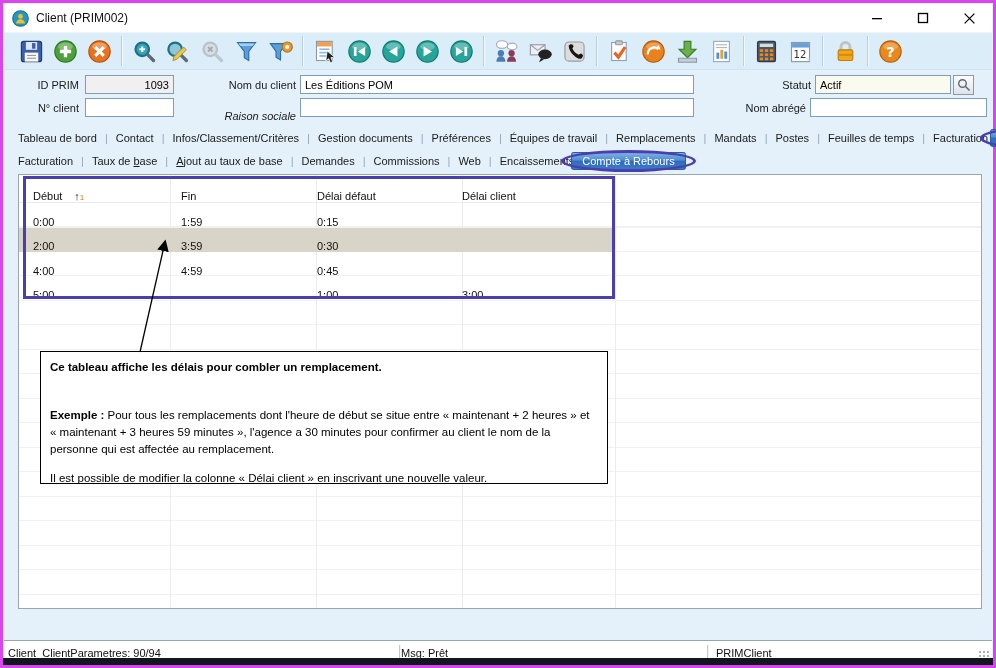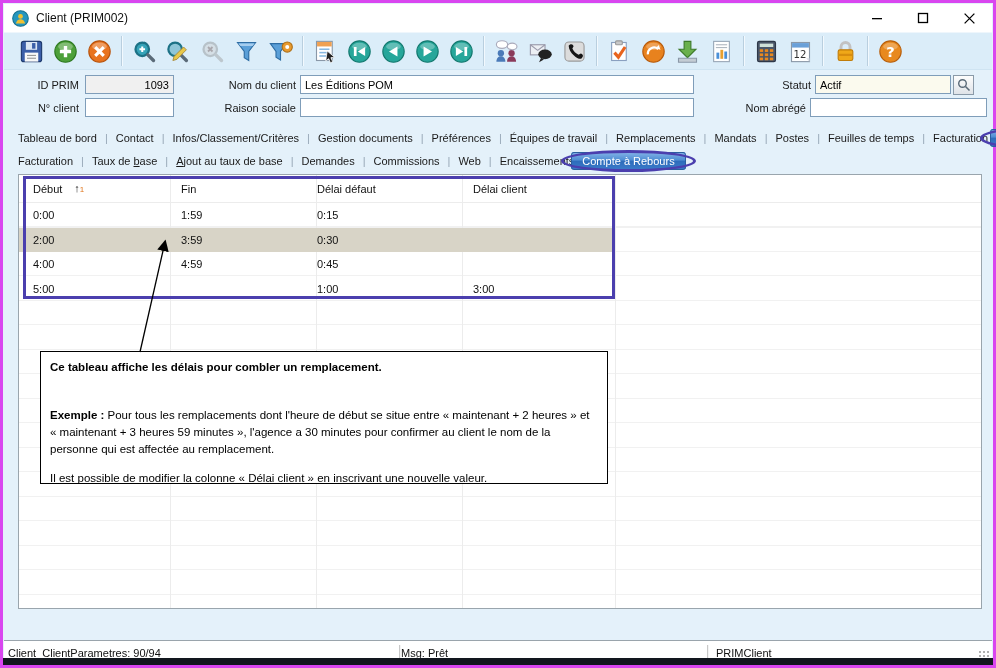--- a/index.html
+++ b/index.html
@@ -38,25 +38,25 @@
   .tab.selected { background:linear-gradient(180deg,#7fb0e6 0%,#4e8cd2 45%,#2d6cbb 50%,#3a7ac8 100%); color:#fff; border:1px solid #2a5f9e; border-radius:3px; padding:2px 10px; }
   .ellipse { position:absolute; left:-10px; right:-10px; top:-5px; bottom:-5px; border:3px solid #4b3fae; border-radius:50%; pointer-events:none; }
 
   
   .panel { position:absolute; left:15px; top:171px; width:964px; height:435px; background:#fff; border:1px solid #9aa5ad; }
   .rowlines { position:absolute; left:0; right:0; top:28px; bottom:0; background:repeating-linear-gradient(180deg, transparent 0px, transparent 23.5px, #f1f1f1 23.5px, #f1f1f1 24.5px); }
   .colline { position:absolute; top:0; bottom:0; width:1px; background:#ececec; }
   .ghead { position:absolute; left:0; right:0; top:0; height:28px; display:flex; font-size:11px; color:#111; align-items:center; border-bottom:1px solid #ececec; }
   .grow { position:absolute; left:0; height:24.5px; display:flex; font-size:11px; color:#111; align-items:center; }
   .grow.full { right:0; }
-  .gcell { height:100%; display:flex; align-items:center; }
+  .gcell { height:100%; display:flex; align-items:flex-end; }
   .c1 { width:151px; padding-left:14px; }
   .c2 { width:146px; padding-left:11px; }
   .c3 { width:146px; padding-left:1px; }
-  .c4 { width:127px; padding-left:11px; }
+  .c4 { width:127px; }
   .grow.selected { background:#d8d4c7; width:596px; }
   .sort-ind { margin-left:12px; display:inline-flex; align-items:flex-start; }
   .sort-arrow { font-size:11px; font-weight:bold; color:#222; line-height:11px; }
   .sort-order { font-size:8px; color:#e0761e; line-height:8px; margin-top:3px; }
 
   
   .blue-rect { position:absolute; left:20px; top:173px; width:592px; height:123px; border:3px solid #4b3fae; pointer-events:none; z-index:6; }
   .note-box { position:absolute; left:37px; top:348px; width:568px; height:133px; background:#fff; border:1px solid #000; padding:7px 9px; font-size:11.5px; line-height:17px; color:#000; z-index:6; }
   .note-p1 { font-weight:bold; margin-bottom:31px; }
   .note-p3 { margin-top:12px; }
@@ -307,21 +307,21 @@
 
   <div class="flabel" style="left:2px; top:73px; width:74px;">ID PRIM</div>
   <input class="finput" style="left: 82px; top: 72px; width: 89px; background: rgb(240, 240, 240); text-align: right;" readonly="" value="1093">
 
   <div class="flabel" style="left:2px; top:96px; width:74px;">N° client</div>
   <input class="finput" style="left: 82px; top: 95px; width: 89px;" value="">
 
   <div class="flabel" style="left:180px; top:73px; width:113px;">Nom du client</div>
   <input class="finput" style="left: 297px; top: 72px; width: 394px;" value="Les Éditions POM">
 
-  <div class="flabel" style="left:180px; top:96px; width:113px;">Raison sociale</div>
+  <div class="flabel" style="left:180px; top:104px; width:113px;font-style:italic;">Raison sociale</div>
   <input class="finput" style="left: 297px; top: 95px; width: 394px;" value="">
 
   <div class="flabel" style="left:718px; top:73px; width:90px;">Statut</div>
   <input class="finput" style="left: 812px; top: 72px; width: 136px; background: rgb(251, 250, 238);" readonly="" value="Actif">
   <div class="lookup-btn" style="left:950px; top:72px;">
     <svg viewBox="0 0 14 14">
       <circle cx="5.5" cy="5.5" r="3.8" fill="none" stroke="#5a6a78" stroke-width="1.4"></circle>
       <path d="M8.5 8.5l4 4" stroke="#5a6a78" stroke-width="1.6"></path>
       </svg>
   </div>

